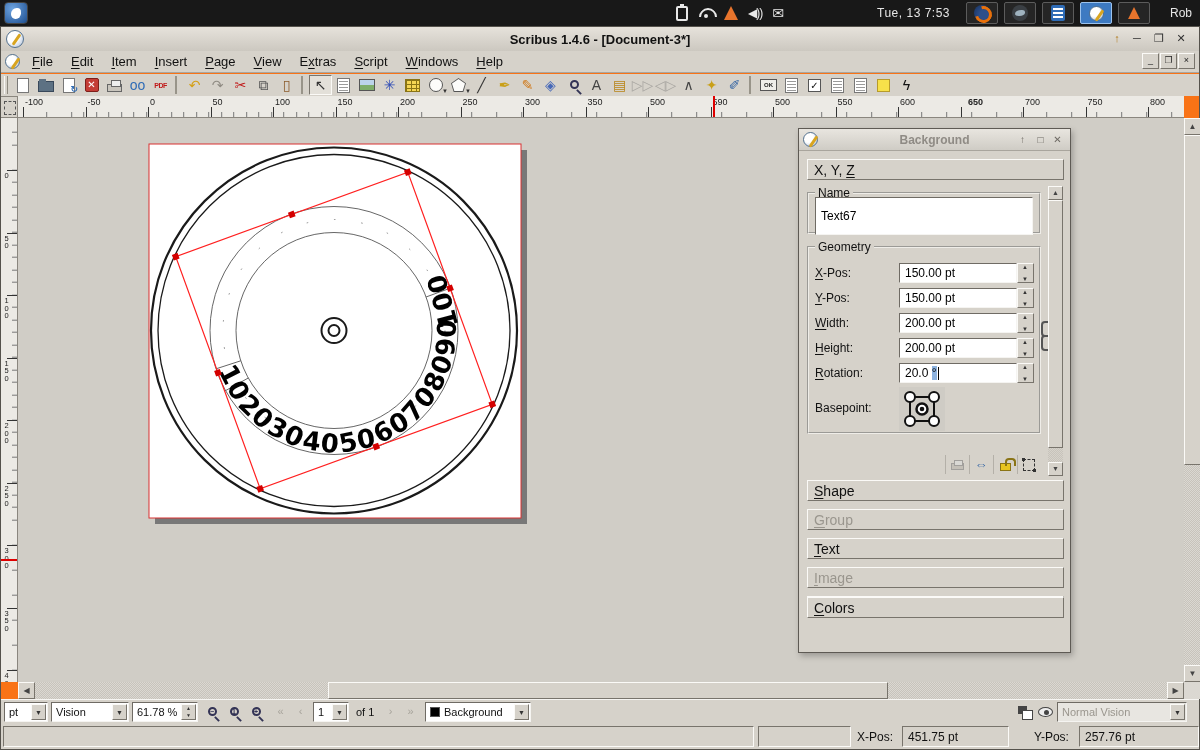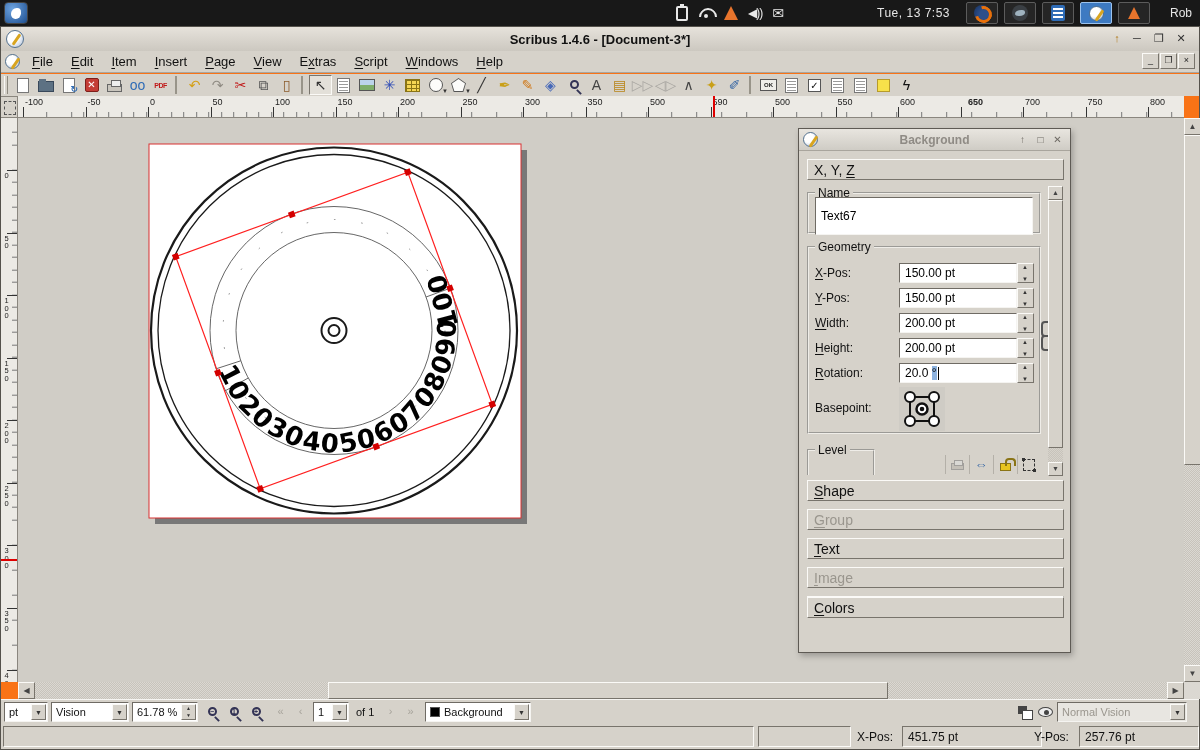--- a/index.html
+++ b/index.html
@@ -573,26 +573,20 @@
           <circle cx="11" cy="10" r="5" fill="#fff" stroke="#111" stroke-width="2"></circle>
           <circle cx="35" cy="10" r="5" fill="#fff" stroke="#111" stroke-width="2"></circle>
           <circle cx="11" cy="34" r="5" fill="#fff" stroke="#111" stroke-width="2"></circle>
           <circle cx="35" cy="34" r="5" fill="#fff" stroke="#111" stroke-width="2"></circle>
           <circle cx="23" cy="22" r="5.5" fill="#fff" stroke="#111" stroke-width="2.5"></circle>
           <circle cx="23" cy="22" r="2.3" fill="#111"></circle>
         </svg>
       </div>
     </div>
 
-    <div style="position:absolute;left:8px;top:312px;width:236px;height:34px;overflow:hidden;">
-      <fieldset style="left:0;top:2px;width:68px;height:60px;">
-        <legend>Level</legend>
-
-      </fieldset>
-    </div>
     <span class="lvlicon" style="left:146px;top:326px;">
         <span class="i-printer2"></span>
       </span>
     <span class="lvlicon" style="left:170px;top:326px;">
         <span class="i-flip">⇔</span>
       </span>
     <span class="lvlicon" style="left:194px;top:326px;">
         <span class="i-lock"></span>
       </span>
     <span class="lvlicon" style="left:218px;top:326px;">
@@ -678,21 +672,21 @@
     <div class="combo disabled" style="left:1056px;width:130px;">
       <span>Normal Vision</span>
         <span class="cdd">▼</span>
       </div>
   </div>
 
   <div id="statusrow">
     <div class="scell" style="left:2px;width:751px;"></div>
     <div class="scell" style="left:757px;width:93px;"></div>
     <span class="slabel" style="left:856px;">X-Pos:</span>
-    <div class="scell" style="left:901px;width:140px;">
+    <div class="scell" style="left:901px;width:107px;">
         <span>451.75 pt</span>
       </div>
     <span class="slabel" style="left:1033px;">Y-Pos:</span>
     <div class="scell" style="left:1078px;width:120px;">
         <span>257.76 pt</span>
       </div>
   </div>
 </div>
 
 </body></html>

